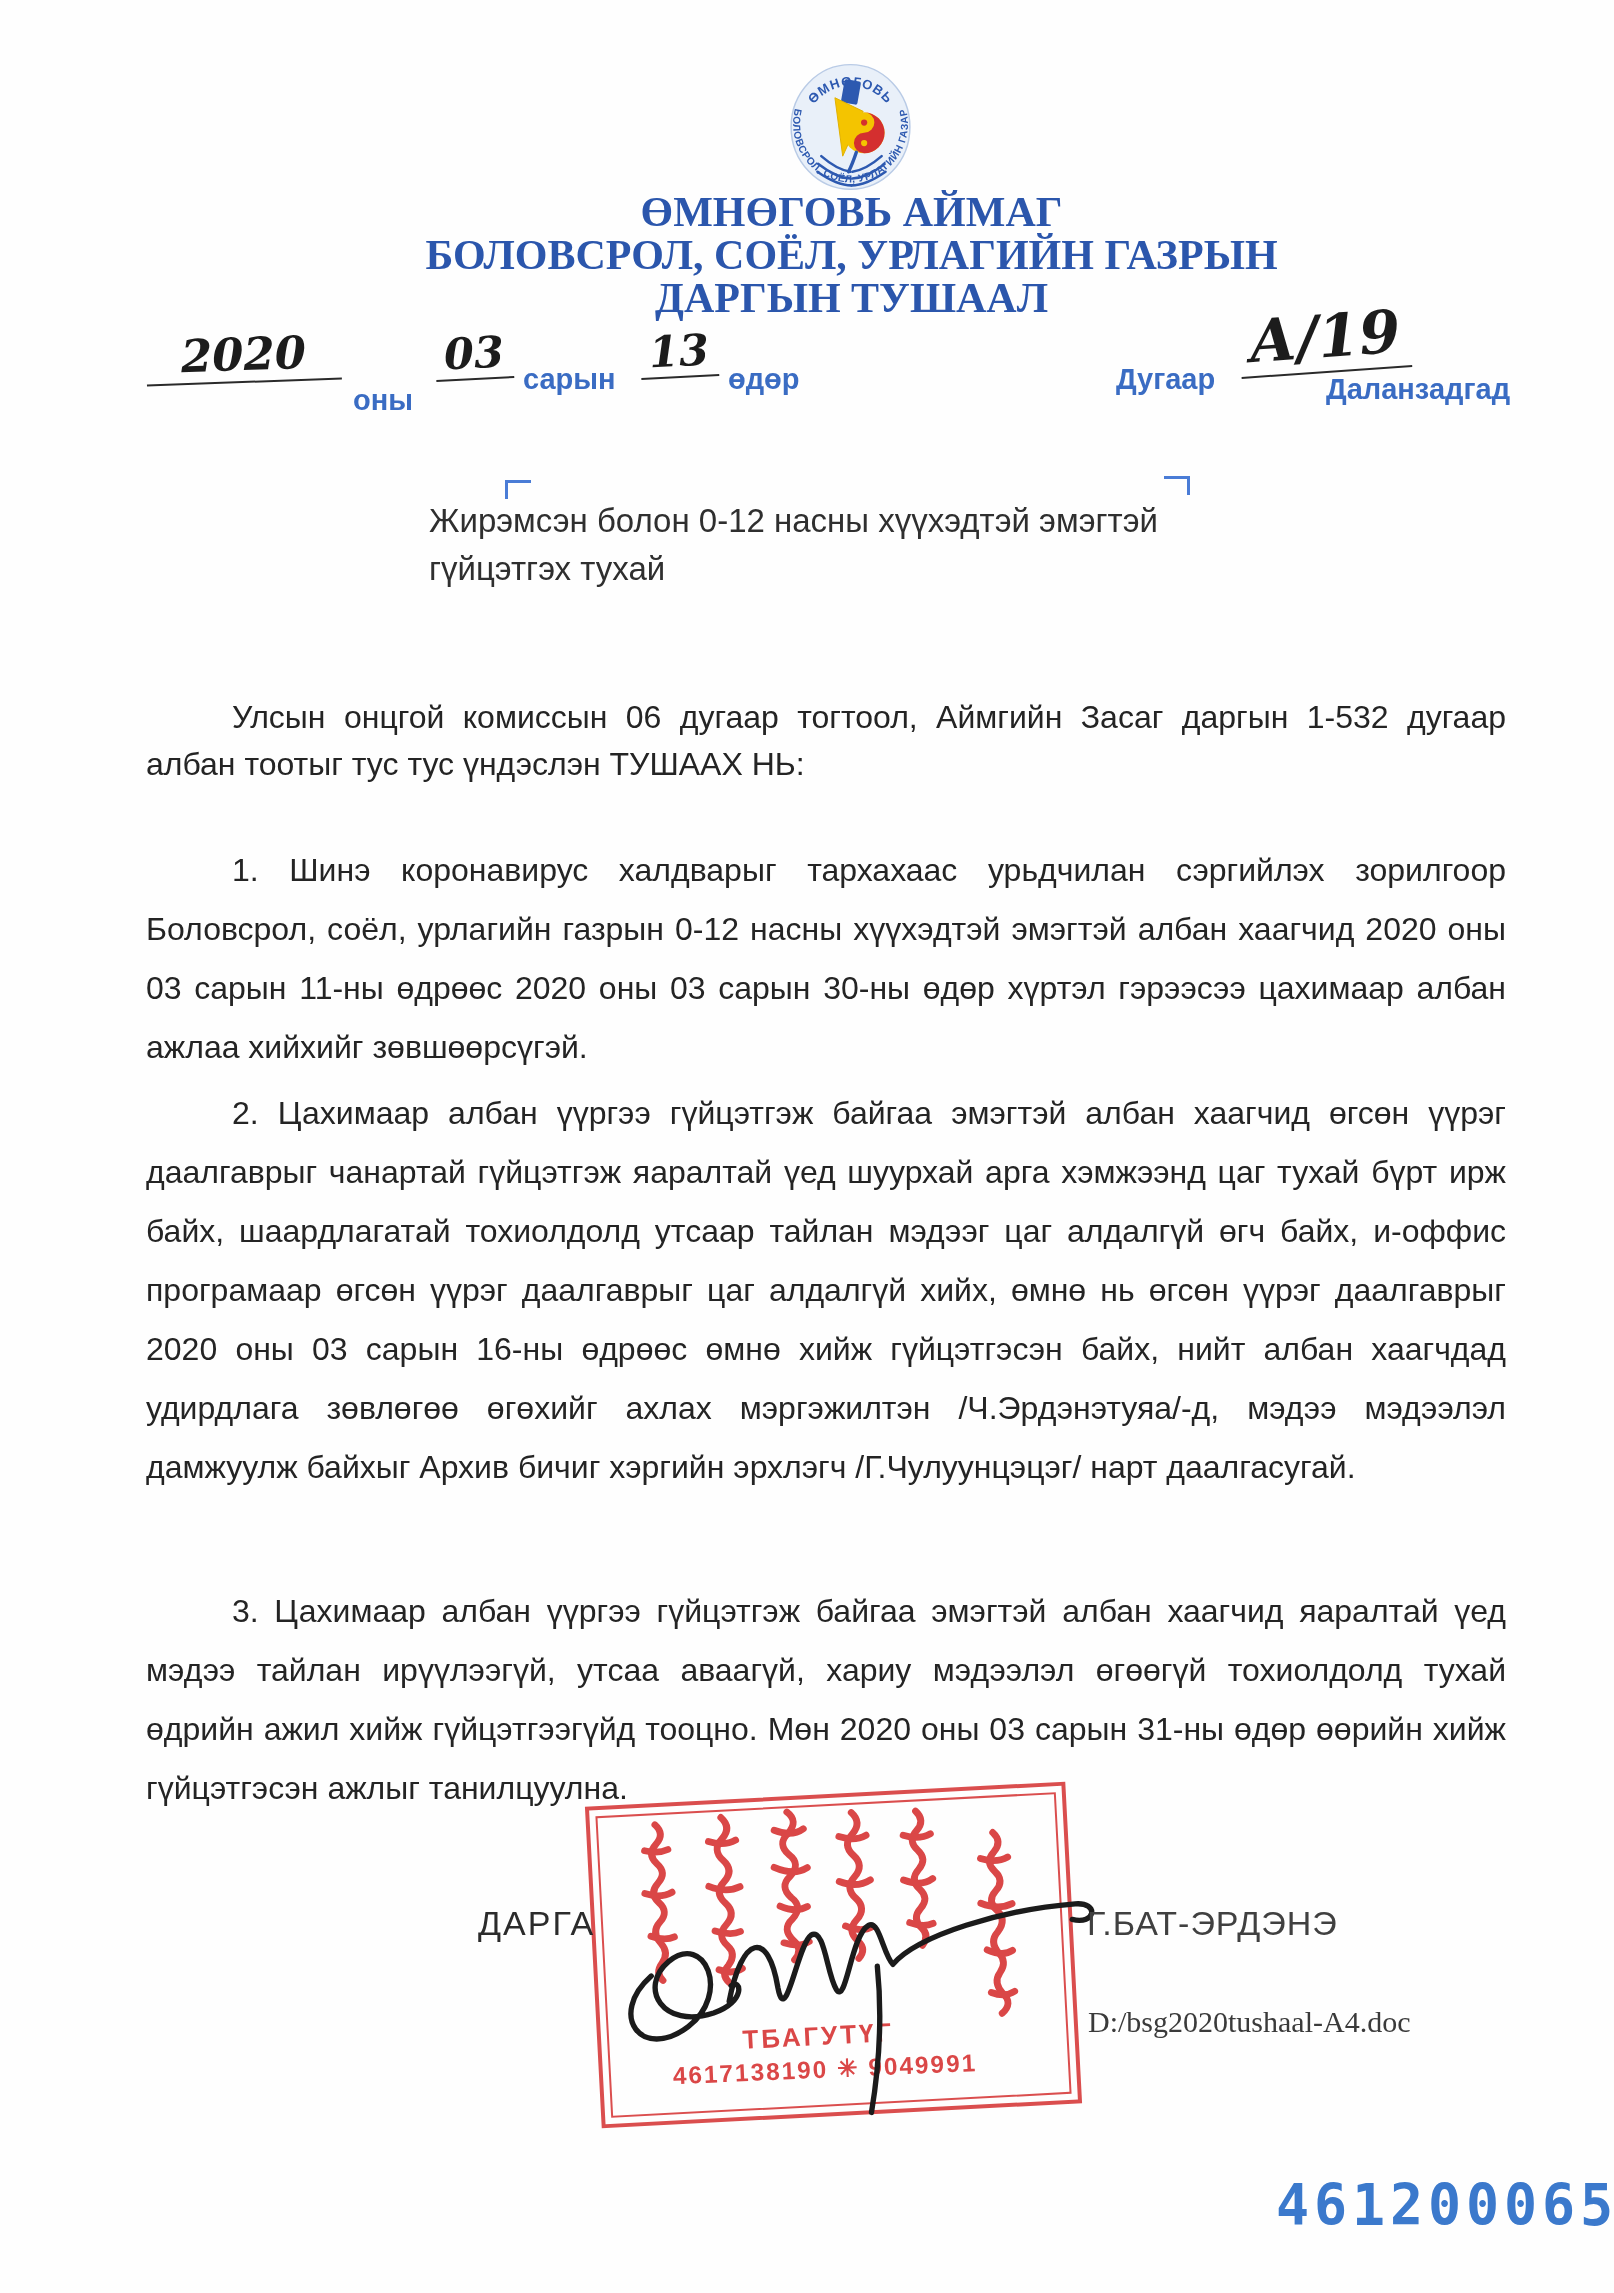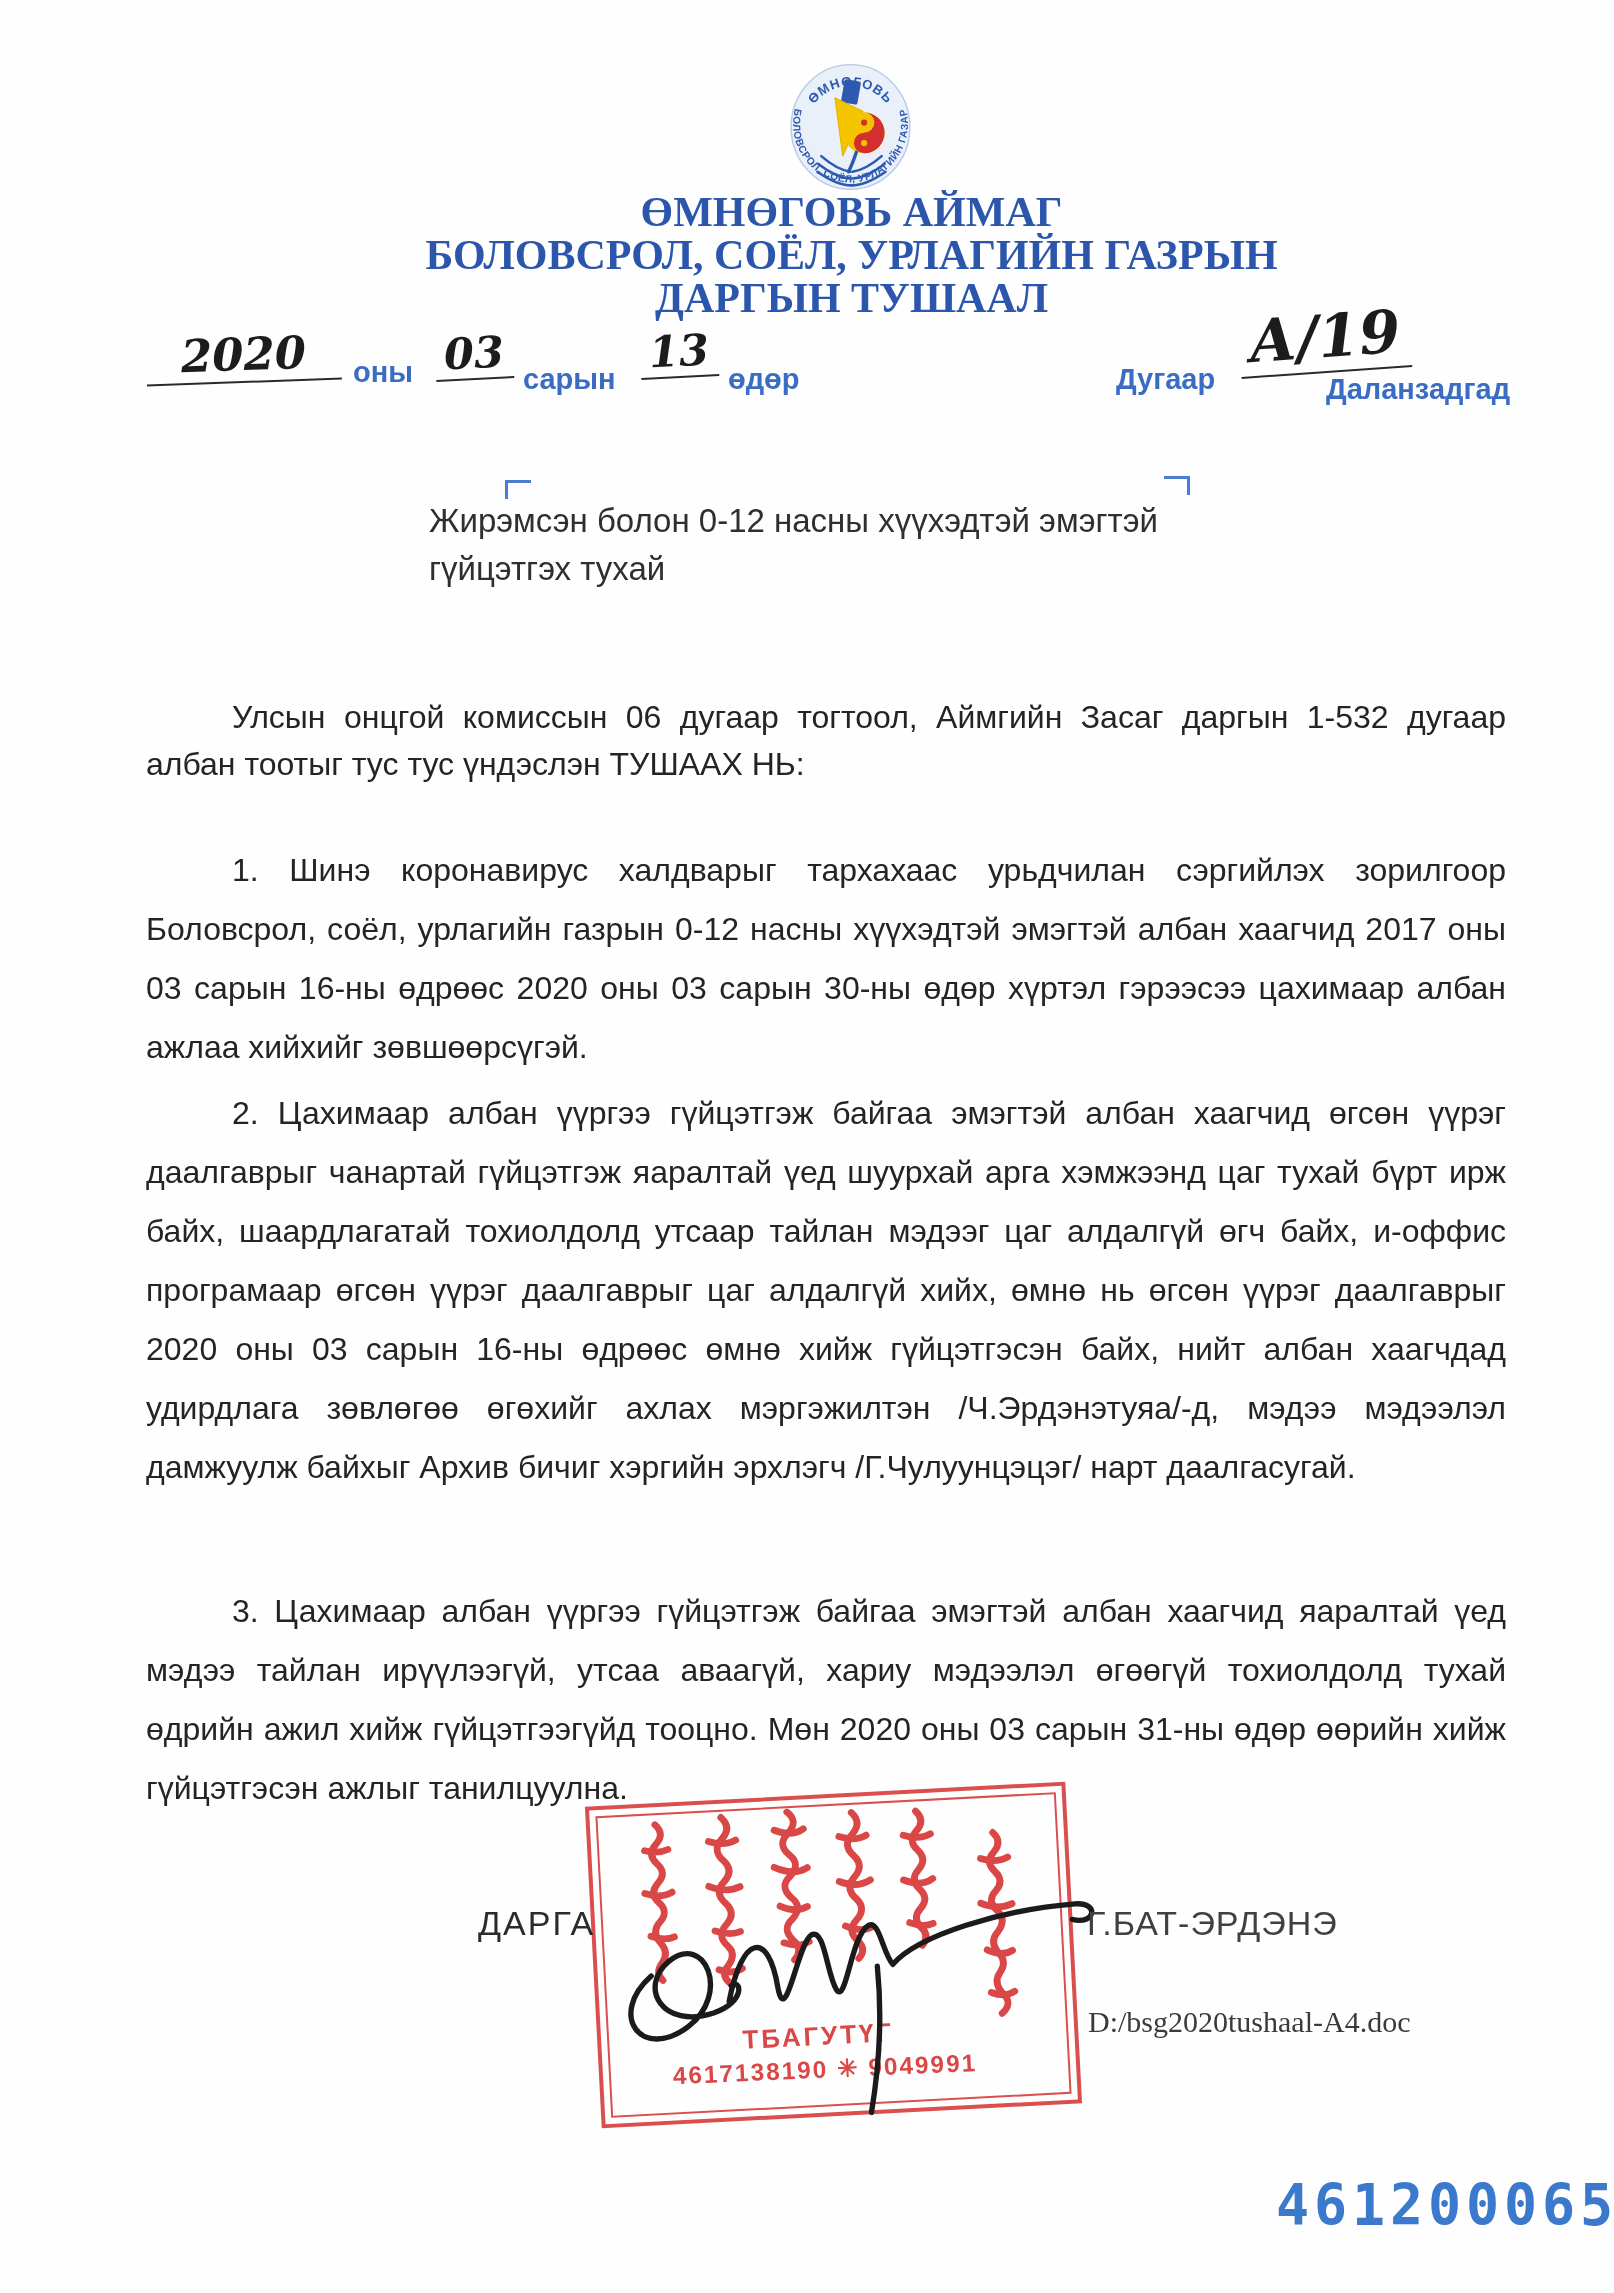--- a/index.html
+++ b/index.html
@@ -122,38 +122,38 @@
     </svg>
   </div>
 
   <div class="org-block">
     <div>ӨМНӨГОВЬ АЙМАГ</div>
     <div>БОЛОВСРОЛ, СОЁЛ, УРЛАГИЙН ГАЗРЫН</div>
     <div>ДАРГЫН ТУШААЛ</div>
   </div>
 
   <div class="hw hw-year">2020</div>
-  <div class="dlabel" style="left:353px;top:356px;text-align:center;">оны</div>
+  <div class="dlabel" style="left:353px;top:384px;text-align:center;">оны</div>
   <div class="hw hw-month">03</div>
   <div class="dlabel" style="left:523px;top:363px;">сарын</div>
   <div class="hw hw-day">13</div>
   <div class="dlabel" style="left:728px;top:363px;">өдөр</div>
   <div class="dlabel" style="left:1116px;top:363px;">Дугаар</div>
   <div class="hw hw-number">А/19</div>
   <div class="loc">Даланзадгад</div>
 
   <div class="bk bk-left"></div>
   <div class="bk bk-right"></div>
   <div class="title-block">
     <div>Жирэмсэн болон 0-12 насны хүүхэдтэй эмэгтэй</div>
     <div>гүйцэтгэх тухай</div>
   </div>
 
   <div class="para preamble">Улсын онцгой комиссын 06 дугаар тогтоол, Аймгийн Засаг даргын 1-532 дугаар албан тоотыг тус тус үндэслэн ТУШААХ НЬ:</div>
-  <div class="para item1">1. Шинэ коронавирус халдварыг тархахаас урьдчилан сэргийлэх зорилгоор Боловсрол, соёл, урлагийн газрын 0-12 насны хүүхэдтэй эмэгтэй албан хаагчид 2017 оны 03 сарын 16-ны өдрөөс 2020 оны 03 сарын 30-ны өдөр хүртэл гэрээсээ цахимаар албан ажлаа хийхийг зөвшөөрсүгэй.</div>
+  <div class="para item1">1. Шинэ коронавирус халдварыг тархахаас урьдчилан сэргийлэх зорилгоор Боловсрол, соёл, урлагийн газрын 0-12 насны хүүхэдтэй эмэгтэй албан хаагчид 2020 оны 03 сарын 11-ны өдрөөс 2020 оны 03 сарын 30-ны өдөр хүртэл гэрээсээ цахимаар албан ажлаа хийхийг зөвшөөрсүгэй.</div>
   <div class="para item2">2. Цахимаар албан үүргээ гүйцэтгэж байгаа эмэгтэй албан хаагчид өгсөн үүрэг даалгаврыг чанартай гүйцэтгэж  яаралтай үед шуурхай арга хэмжээнд цаг тухай бүрт ирж байх, шаардлагатай тохиолдолд утсаар тайлан мэдээг цаг алдалгүй өгч байх, и-оффис програмаар өгсөн үүрэг даалгаврыг цаг алдалгүй хийх, өмнө нь өгсөн үүрэг даалгаврыг 2020 оны 03 сарын 16-ны өдрөөс өмнө хийж гүйцэтгэсэн байх, нийт албан хаагчдад удирдлага зөвлөгөө өгөхийг ахлах мэргэжилтэн /Ч.Эрдэнэтуяа/-д, мэдээ мэдээлэл дамжуулж байхыг Архив бичиг хэргийн эрхлэгч /Г.Чулуунцэцэг/ нарт даалгасугай.</div>
   <div class="para item3">3. Цахимаар албан үүргээ гүйцэтгэж байгаа эмэгтэй албан хаагчид яаралтай үед мэдээ тайлан ирүүлээгүй, утсаа аваагүй, хариу мэдээлэл өгөөгүй тохиолдолд тухай өдрийн ажил хийж гүйцэтгээгүйд тооцно. Мөн 2020 оны 03 сарын 31-ны өдөр өөрийн хийж гүйцэтгэсэн ажлыг танилцуулна.</div>
 
   <div class="stamp">
     <div class="stamp-inner"></div>
     <svg class="stamp-script" viewBox="0 0 460 230">
       <g stroke="#d83838" fill="none" stroke-width="7" stroke-linecap="round">
         <path d="M60,14 q10,10 0,20 q-10,10 0,20 q10,10 0,20 q-10,10 0,20 q10,10 0,20 q-10,10 0,22 q8,10 0,20 q-8,10 0,18"></path>
         <path d="M48,40 q14,4 24,0 M46,84 q16,6 28,0 M50,128 q14,6 24,2"></path>
         <path d="M128,10 q11,11 0,22 q-11,11 0,22 q11,11 0,22 q-11,11 0,22 q11,11 0,22 q-11,11 0,22 q9,9 0,20 q-9,9 0,18"></path>

